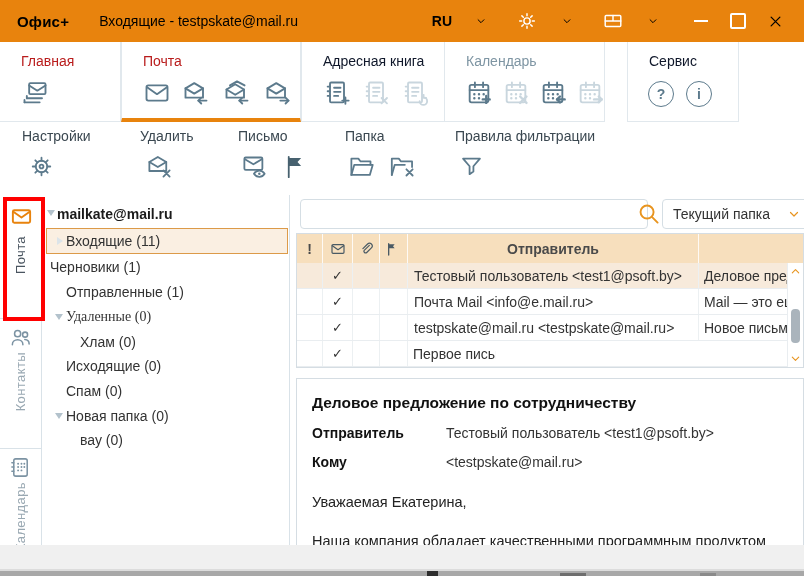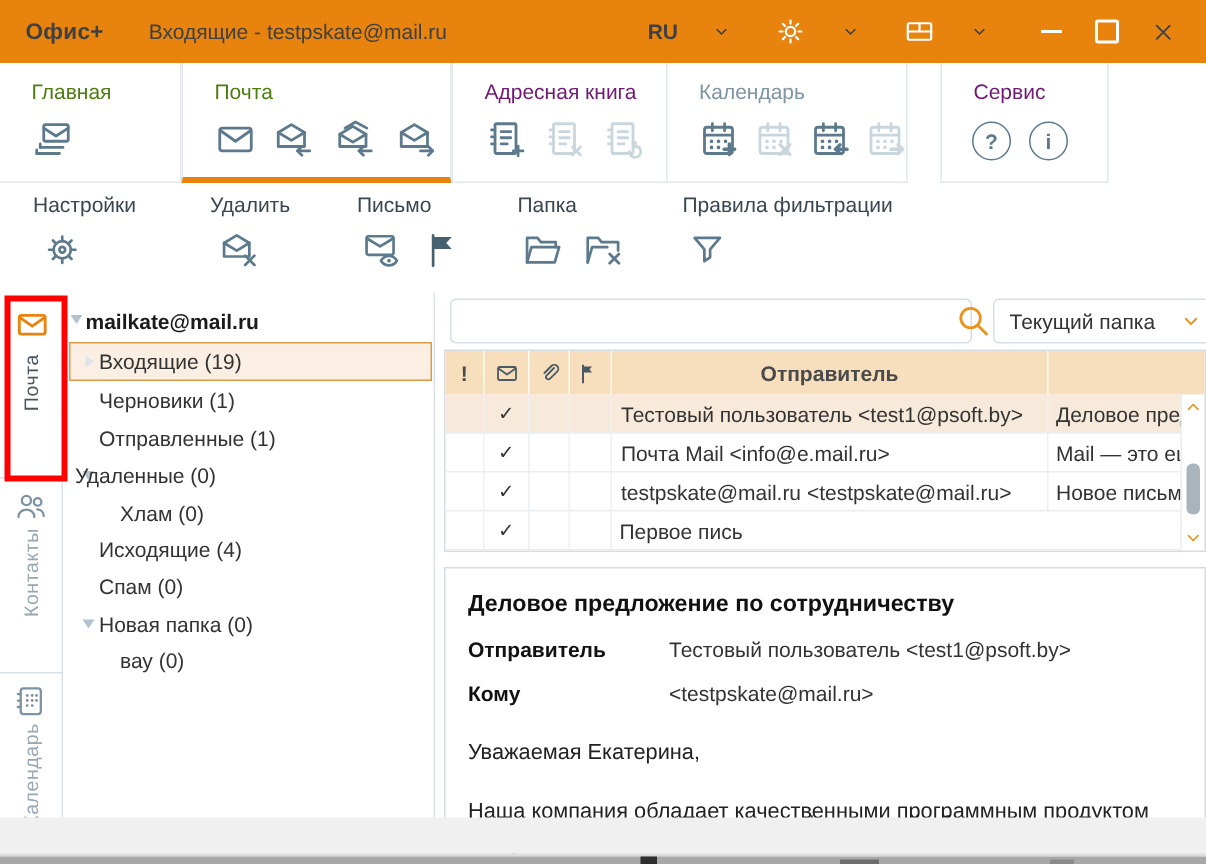--- a/index.html
+++ b/index.html
@@ -2,37 +2,37 @@
 <html><head>
 <meta charset="utf-8">
 <style>
   html,body{margin:0;padding:0;background:#cfcfcf;}
   .app{position:relative;width:804px;height:576px;background:#fff;overflow:hidden;
        font-family:"Liberation Sans",sans-serif;color:#333;}
   svg{display:block}
   .ic{stroke:currentColor;fill:none;stroke-width:1.6;stroke-linecap:round;stroke-linejoin:round;}
 
   
-  .titlebar{position:absolute;left:0;top:0;width:804px;height:42px;background:#E8830D;color:#404040;
+  .titlebar{position:absolute;left:0;top:0;width:804px;height:42px;background:#E8830D;color:#000000;
             display:flex;align-items:center;}
   .logo{font-weight:bold;font-size:15px;margin-left:17px;letter-spacing:.2px;}
   .wtitle{font-size:14px;margin-left:30px;}
   .tb-right{margin-left:auto;display:flex;align-items:center;gap:11px;margin-right:16px;}
   .langbox{display:flex;align-items:center;gap:24px;font-size:14px;font-weight:bold;cursor:default;}
   .chev-w{width:10px;height:10px;}
   .tbico{width:22px;height:22px;color:#fff;}
   .winbtn{display:flex;align-items:center;justify-content:center;width:26px;height:26px;}
   .wmin{width:14px;border-top:2px solid #fff;}
   .wmax{width:12px;height:12px;border:2px solid #fff;border-radius:2px;}
   .gap1{width:8px}
 
   
   .group{position:absolute;top:42px;height:79px;background:#fff;border:1px solid #E1E8ED;border-top:none;}
-  .group .glabel{font-size:14px;margin:11px 0 0 21px;color:#701a75;}
-  .group.dark .glabel{color:#4d7c0f;}
+  .group .glabel{font-size:14px;margin:11px 0 0 21px;color:#0f172a;}
+  .group.dark .glabel{color:#b91c1c;}
   .group.active{border-bottom:4px solid #E8830D;height:76px;}
   .gicons{display:flex;align-items:center;gap:9px;margin:10px 0 0 20px;}
   .gic{width:30px;height:28px;color:#5C7A8C;}
   .gic.dis{color:#C9D6DE;}
   .circ{width:24px;height:24px;border:1.7px solid #5C7A8C;border-radius:50%;color:#5C7A8C;
         display:flex;align-items:center;justify-content:center;font-size:14px;font-weight:bold;}
 
   
   .act{position:absolute;top:128px;}
   .alabel{font-size:14px;color:#3A4750;}
@@ -431,27 +431,27 @@
   <div class="vlabel" style="left:13px;top:482px;color:#99A8B2;">Календарь</div>
   <div class="sidebrd" style="top:318px;height:227px;"></div>
 
   <div class="redbox"></div>
 
   <div class="tree">
     <div class="tri-d" style="left:5px;top:15px;"></div>
     <div class="acct" style="left:15px;top:11px;">mailkate@mail.ru</div>
     <div class="tsel"></div>
     <div class="tri-r" style="left:15px;top:42px;"></div>
-    <div class="titem" style="left:24px;top:38px;">Входящие (19)</div>
-    <div class="titem" style="left:24px;top:64px;">Черновики (1)</div>
+    <div class="titem" style="left:24px;top:38px;">Входящие (11)</div>
+    <div class="titem" style="left:8px;top:64px;">Черновики (1)</div>
     <div class="titem" style="left:24px;top:89px;text-align:right;">Отправленные (1)</div>
     <div class="tri-d" style="left:13px;top:119px;"></div>
-    <div class="titem" style="left:8px;top:114px;">Удаленные (0)</div>
+    <div class="titem" style="left:24px;top:114px;font-family:Liberation Serif, serif;">Удаленные (0)</div>
     <div class="titem" style="left:38px;top:139px;">Хлам (0)</div>
-    <div class="titem" style="left:24px;top:163px;">Исходящие (4)</div>
+    <div class="titem" style="left:24px;top:163px;">Исходящие (0)</div>
     <div class="titem" style="left:24px;top:188px;">Спам (0)</div>
     <div class="tri-d" style="left:13px;top:218px;"></div>
     <div class="titem" style="left:24px;top:213px;">Новая папка (0)</div>
     <div class="titem" style="left:38px;top:237px;">вау (0)</div>
   </div>
 
   <input class="searchbox" value="" style="">
   <svg class="ic searchico">
       <use href="#i-search"></use>
     </svg>

